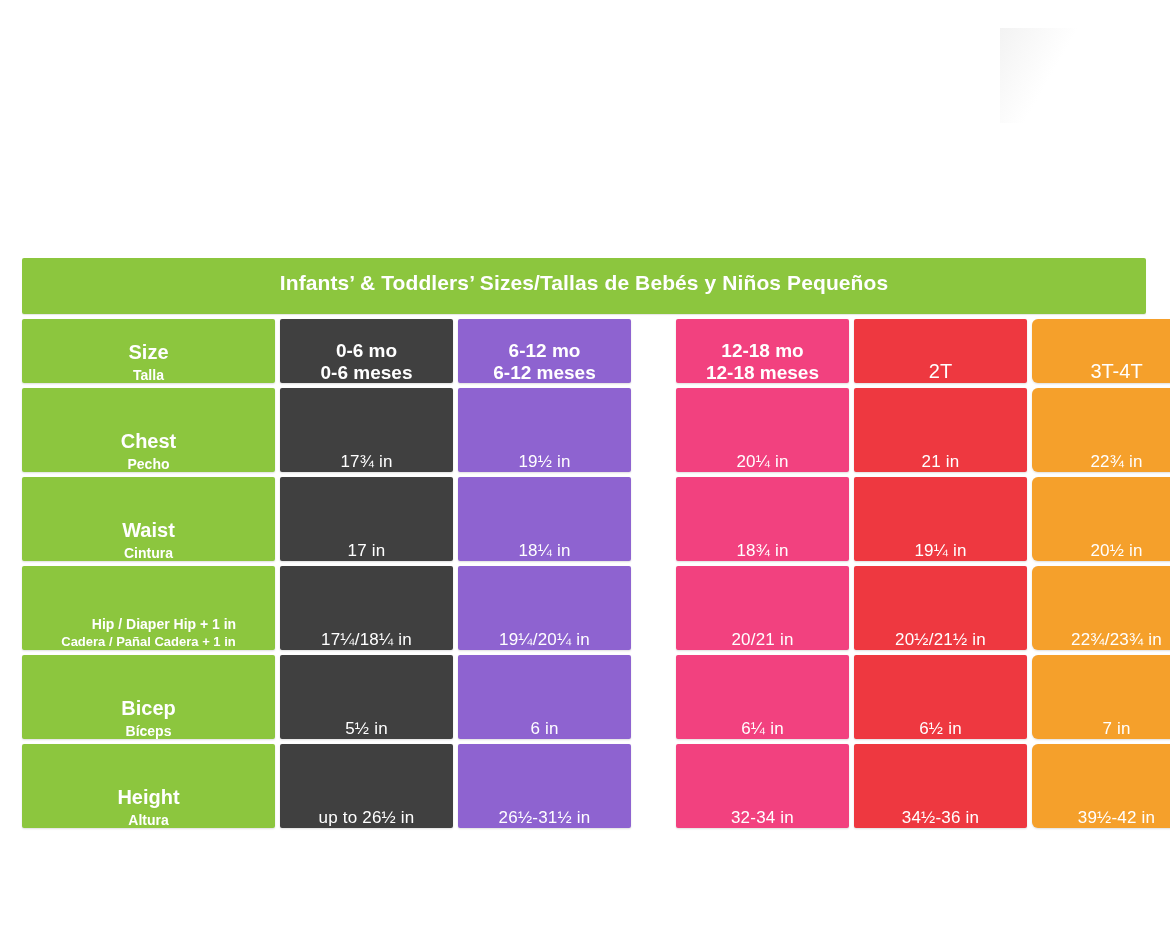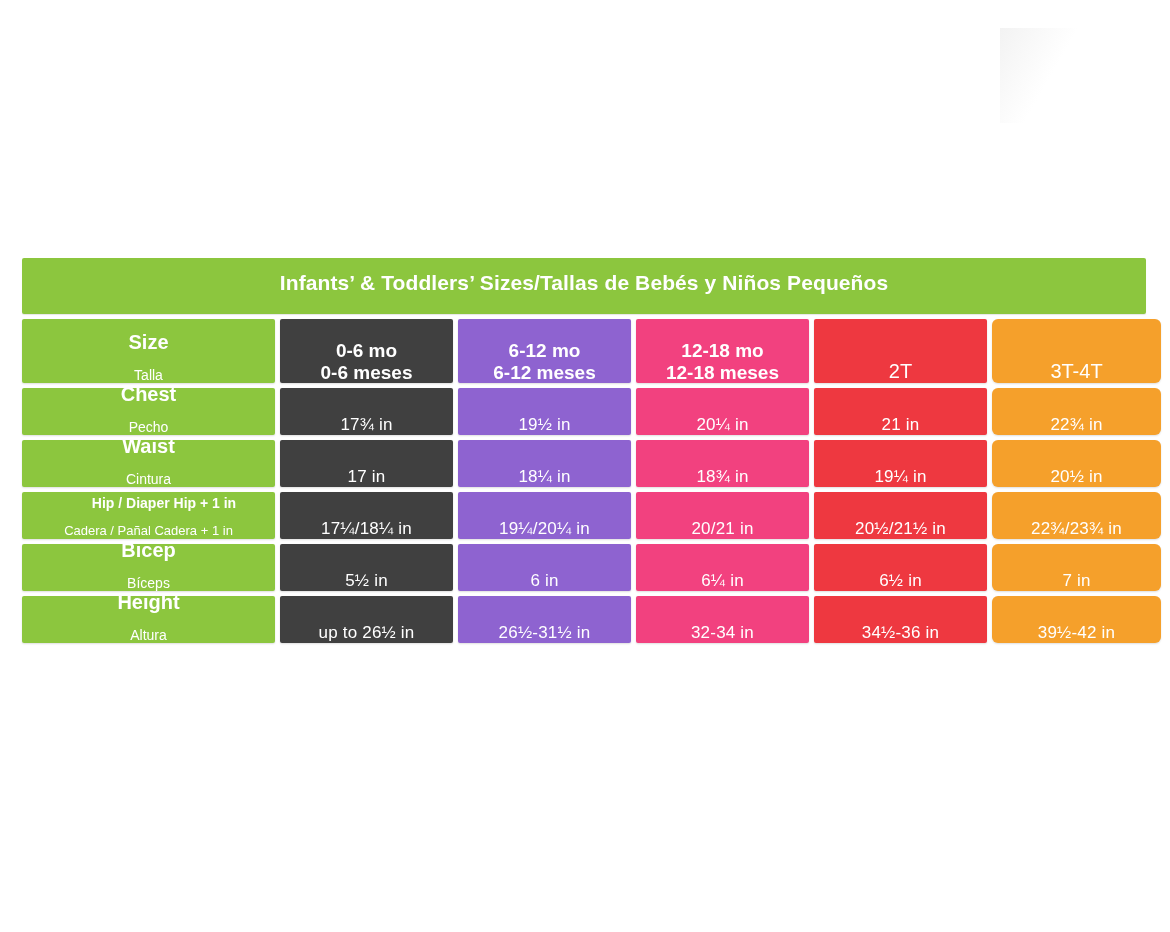--- a/index.html
+++ b/index.html
@@ -59,41 +59,41 @@
     white-space: nowrap;
   }
 
   
   .col-label { width: 253px; flex: 0 0 253px; margin-right: 5px; }
   .col-size  { width: 173px; flex: 0 0 173px; margin-right: 5px; }
   .col-size.last { margin-right: 0; width: 169px; flex: 0 0 169px; border-radius: 6px; }
 
   
   .row-head .cell { height: 64px; }
-  .row-data .cell { height: 47px; }
+  .row-data .cell { height: 84px; }
 
   
   .c-green  { background: #8CC63E; }
   .c-blue   { background: #404040; }
   .c-purple { background: #8E63D0; }
-  .c-pink   { background: #F2417F; }
+  .c-pink   { background: #F2417F; margin-left: 40px; }
   .c-red    { background: #EE3840; }
   .c-orange { background: #F5A02B; }
 
   
   .label-en {
     font-size: 20px;
     font-weight: bold;
     line-height: 1.08;
   }
   .label-es {
     font-size: 14px;
-    font-weight: normal;
+    font-weight: bold;
     line-height: 1.15;
-    margin-top: 13px;
+    margin-top: 3px;
   }
   .size-en {
     font-size: 19px;
     font-weight: bold;
     line-height: 1.12;
   }
   .size-es {
     font-size: 19px;
     font-weight: bold;
     line-height: 1.12;

